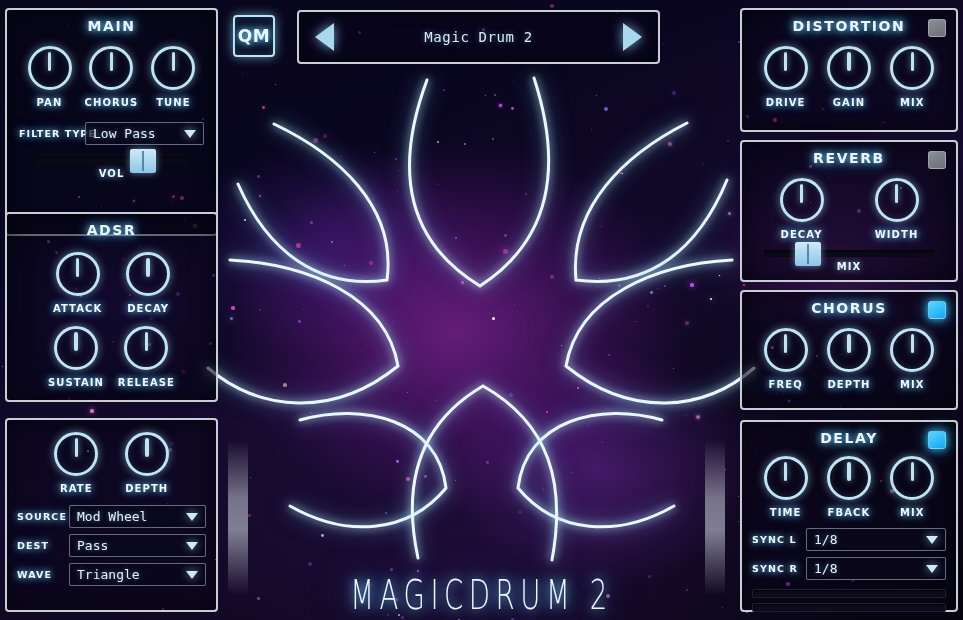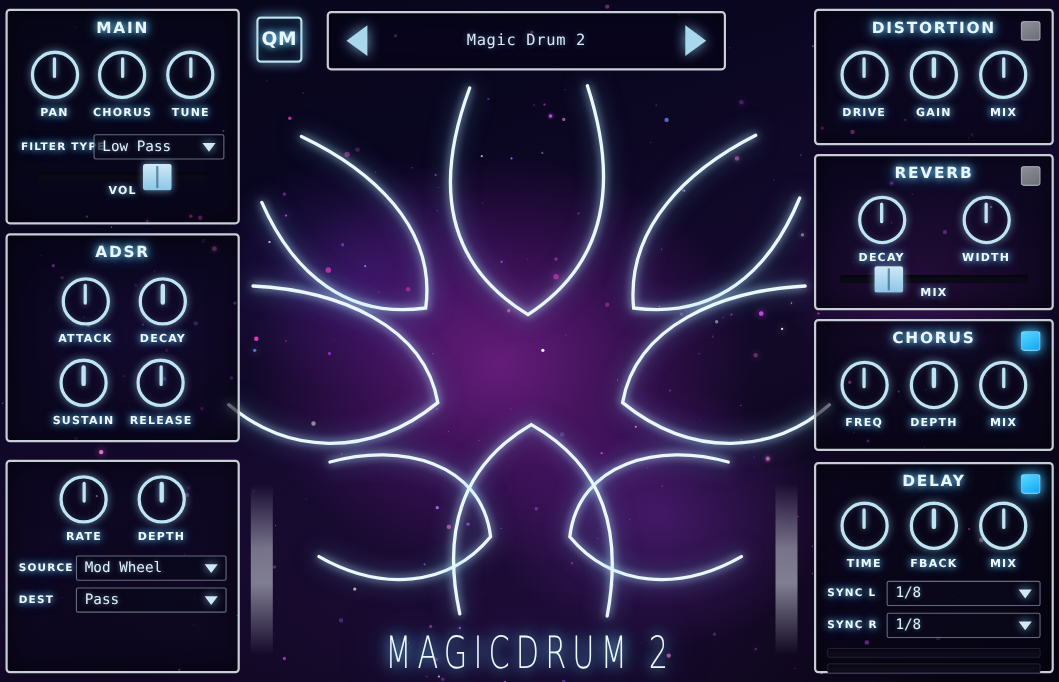--- a/index.html
+++ b/index.html
@@ -478,21 +478,21 @@
   <div id="logo">
     <span>QM</span>
   </div>
 
   <div id="preset-bar">
     <div class="nav-arrow left"></div>
     <div id="preset-name">Magic Drum 2</div>
     <div class="nav-arrow right"></div>
   </div>
 
-  <div class="panel" id="panel-main" style="left:5px; top:8px; width:213px; height:196px;">
+  <div class="panel" id="panel-main" style="left:5px; top:8px; width:213px; height:228px;">
     <div class="panel-title">MAIN</div>
 
     <div class="knobs" style="margin-top:12px; padding:0 14px;">
       <div class="knob-cell">
         <div class="knob"></div>
         <div class="knob-label">PAN</div>
       </div>
       <div class="knob-cell">
         <div class="knob"></div>
         <div class="knob-label">CHORUS</div>
@@ -567,20 +567,27 @@
     </div>
 
     <div class="field-row" style="margin-top:6px; padding:0 10px;">
       <div class="field-label" style="width:52px;">DEST</div>
       <div class="dropdown" style="flex:1;">
         <div class="dd-value">Pass</div>
         <div class="dd-arrow"></div>
       </div>
     </div>
 
+    <div class="field-row" style="margin-top:6px; padding:0 10px;">
+      <div class="field-label" style="width:52px;">WAVE</div>
+      <div class="dropdown" style="flex:1;">
+        <div class="dd-value">Triangle</div>
+        <div class="dd-arrow"></div>
+      </div>
+    </div>
   </div>
 
   <div class="panel" id="panel-dist" style="left:740px; top:8px; width:218px; height:124px;">
     <div class="panel-title">DISTORTION</div>
     <div class="toggle off"></div>
 
     <div class="knobs" style="margin-top:12px; padding:0 12px;">
       <div class="knob-cell">
         <div class="knob"></div>
         <div class="knob-label">DRIVE</div>

